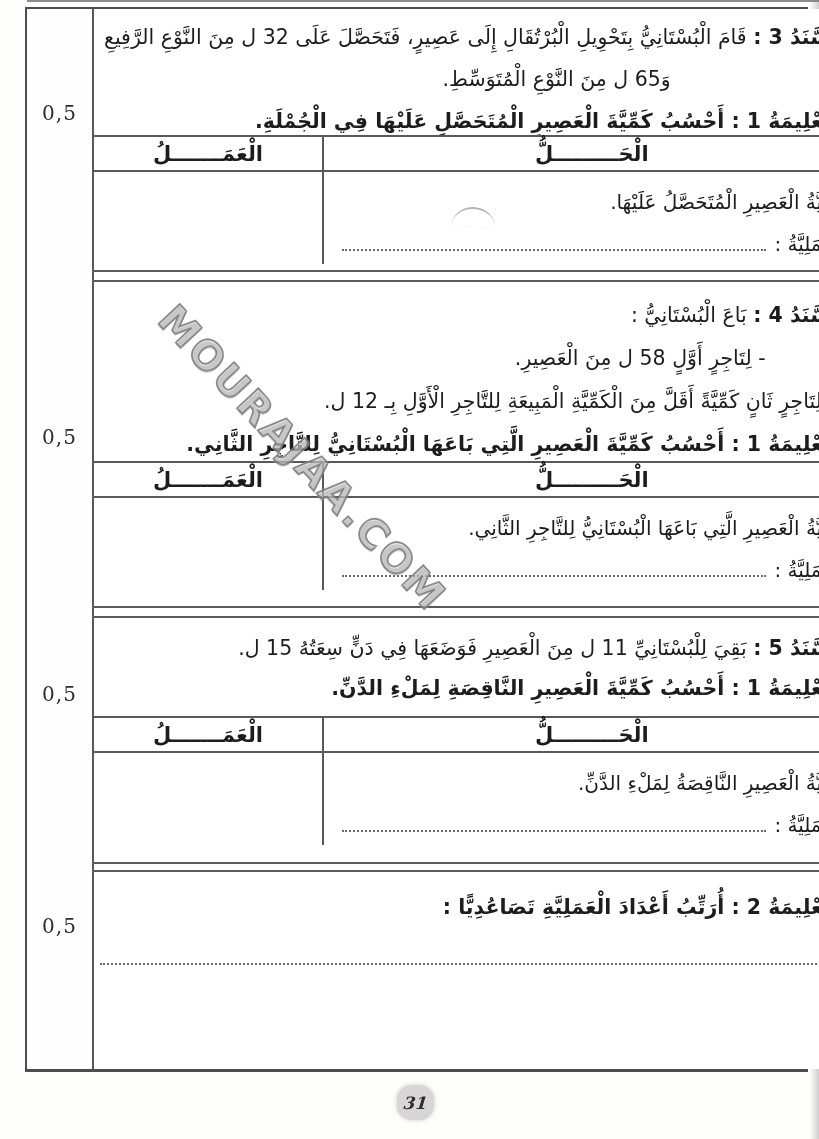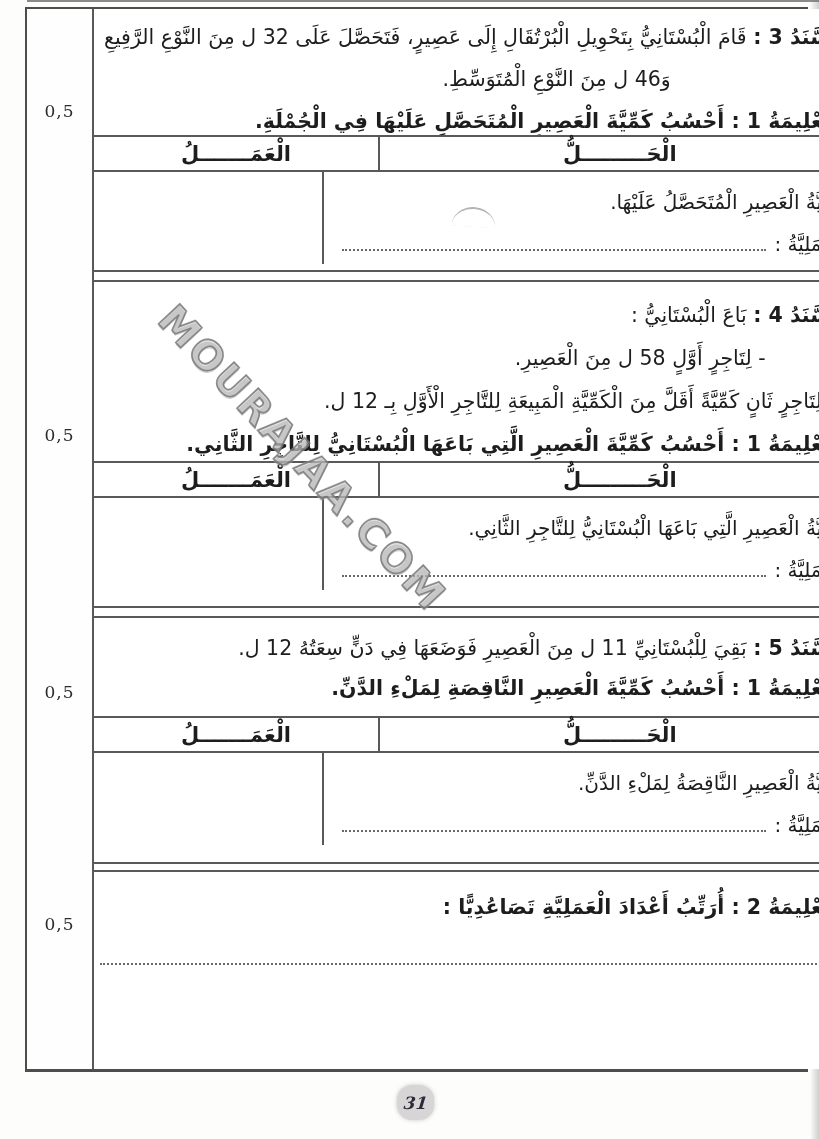--- a/index.html
+++ b/index.html
@@ -17,21 +17,21 @@
   
   .outer{
     position:absolute;left:25px;top:7px;width:783px;height:1065px;
     border:2px solid #4d4d4d;border-bottom-width:3px;
     box-sizing:border-box;display:flex;background:#fefefe;
   }
   .col-scores{position:relative;width:65px;flex:0 0 65px;}
   .score{
     position:absolute;left:0;width:100%;text-align:center;
     font-family:"DejaVu Serif","Liberation Serif",serif;
-    font-size:17px;color:#2c2c2c;letter-spacing:1px;
+    font-size:20px;color:#2c2c2c;letter-spacing:1px;
   }
   .col-main{
     position:relative;flex:1 1 auto;
     border-left:2px solid #595959;border-right:2px solid #595959;
     box-sizing:border-box;display:flex;flex-direction:column;background:#fff;
   }
 
   
   .sec{box-sizing:border-box;background:#fff;position:relative;direction:rtl;}
   .sec-1{height:263px;margin-bottom:8px;border-bottom:2px solid #595959;}
@@ -51,21 +51,21 @@
   .indent-lg{padding-right:175px;}
   .indent-sm{padding-right:80px;}
 
   
   .soltable{border-top:2px solid #595959;display:flex;flex-direction:column;flex:1 1 auto;box-sizing:border-box;}
   .thead{display:flex;height:35px;border-bottom:2px solid #595959;box-sizing:border-box;}
   .tbody{display:flex;flex:1 1 auto;box-sizing:border-box;}
   .cell-sol{flex:1 1 auto;border-left:2px solid #595959;box-sizing:border-box;}
   .cell-work{flex:0 0 228px;box-sizing:border-box;}
   .th{display:flex;align-items:center;justify-content:center;
-      font-weight:700;font-size:21px;letter-spacing:.5px;margin-left:28px;}
+      font-weight:700;font-size:21px;letter-spacing:.5px;}
   .tbody .cell-sol{padding:10px 16px 0 14px;}
   .sol-line{margin:0;font-size:20px;line-height:40px;text-align:right;}
   .op-row{display:flex;align-items:baseline;font-size:20px;line-height:40px;margin-top:2px;}
   .op-label{white-space:nowrap;font-size:20px;}
   .op-dots{flex:1 1 auto;border-bottom:2.5px dotted #4f4f4f;margin:0 8px 7px 4px;height:1px;opacity:.85;}
 
   
   .sec-4 .intro{height:auto;padding-top:14px;}
   .dotline{margin:34px 8px 0 6px;border-bottom:2.5px dotted #4f4f4f;height:1px;opacity:.85;}
 
@@ -116,21 +116,21 @@
       <div class="score" style="top:416px">0,5</div>
       <div class="score" style="top:673px">0,5</div>
       <div class="score" style="top:905px">0,5</div>
     </div>
 
     <div class="col-main">
 
       <section class="sec sec-1">
         <div class="intro">
           <p class="line"><span class="lead">السَّنَدُ 3 :</span> <span>قَامَ الْبُسْتَانِيُّ بِتَحْوِيلِ الْبُرْتُقَالِ إِلَى عَصِيرٍ، فَتَحَصَّلَ عَلَى 32 ل مِنَ النَّوْعِ الرَّفِيعِ</span></p>
-          <p class="line indent-lg"><span>وَ46 ل مِنَ النَّوْعِ الْمُتَوَسِّطِ.</span></p>
+          <p class="line indent-lg"><span>وَ65 ل مِنَ النَّوْعِ الْمُتَوَسِّطِ.</span></p>
           <p class="line bold"><span class="lead">التَّعْلِيمَةُ 1 :</span> <span>أَحْسُبُ كَمِّيَّةَ الْعَصِيرِ الْمُتَحَصَّلِ عَلَيْهَا فِي الْجُمْلَةِ.</span></p>
         </div>
         <div class="soltable">
           <div class="thead">
             <div class="th cell-sol">الْحَـــــــــلُّ</div>
             <div class="th cell-work">الْعَمَـــــــلُ</div>
           </div>
           <div class="tbody">
             <div class="cell-sol">
               <p class="sol-line">كَمِّيَّةُ الْعَصِيرِ الْمُتَحَصَّلُ عَلَيْهَا.</p>
@@ -164,21 +164,21 @@
                 <span class="op-dots"></span>
               </div>
             </div>
             <div class="cell-work"></div>
           </div>
         </div>
       </section>
 
       <section class="sec sec-3">
         <div class="intro">
-          <p class="line"><span class="lead">السَّنَدُ 5 :</span> <span>بَقِيَ لِلْبُسْتَانِيِّ 11 ل مِنَ الْعَصِيرِ فَوَضَعَهَا فِي دَنٍّ سِعَتُهُ 12 ل.</span></p>
+          <p class="line"><span class="lead">السَّنَدُ 5 :</span> <span>بَقِيَ لِلْبُسْتَانِيِّ 11 ل مِنَ الْعَصِيرِ فَوَضَعَهَا فِي دَنٍّ سِعَتُهُ 15 ل.</span></p>
           <p class="line bold"><span class="lead">التَّعْلِيمَةُ 1 :</span> <span>أَحْسُبُ كَمِّيَّةَ الْعَصِيرِ النَّاقِصَةِ لِمَلْءِ الدَّنِّ.</span></p>
         </div>
         <div class="soltable">
           <div class="thead">
             <div class="th cell-sol">الْحَـــــــــلُّ</div>
             <div class="th cell-work">الْعَمَـــــــلُ</div>
           </div>
           <div class="tbody">
             <div class="cell-sol">
               <p class="sol-line">كَمِّيَّةُ الْعَصِيرِ النَّاقِصَةُ لِمَلْءِ الدَّنِّ.</p>

